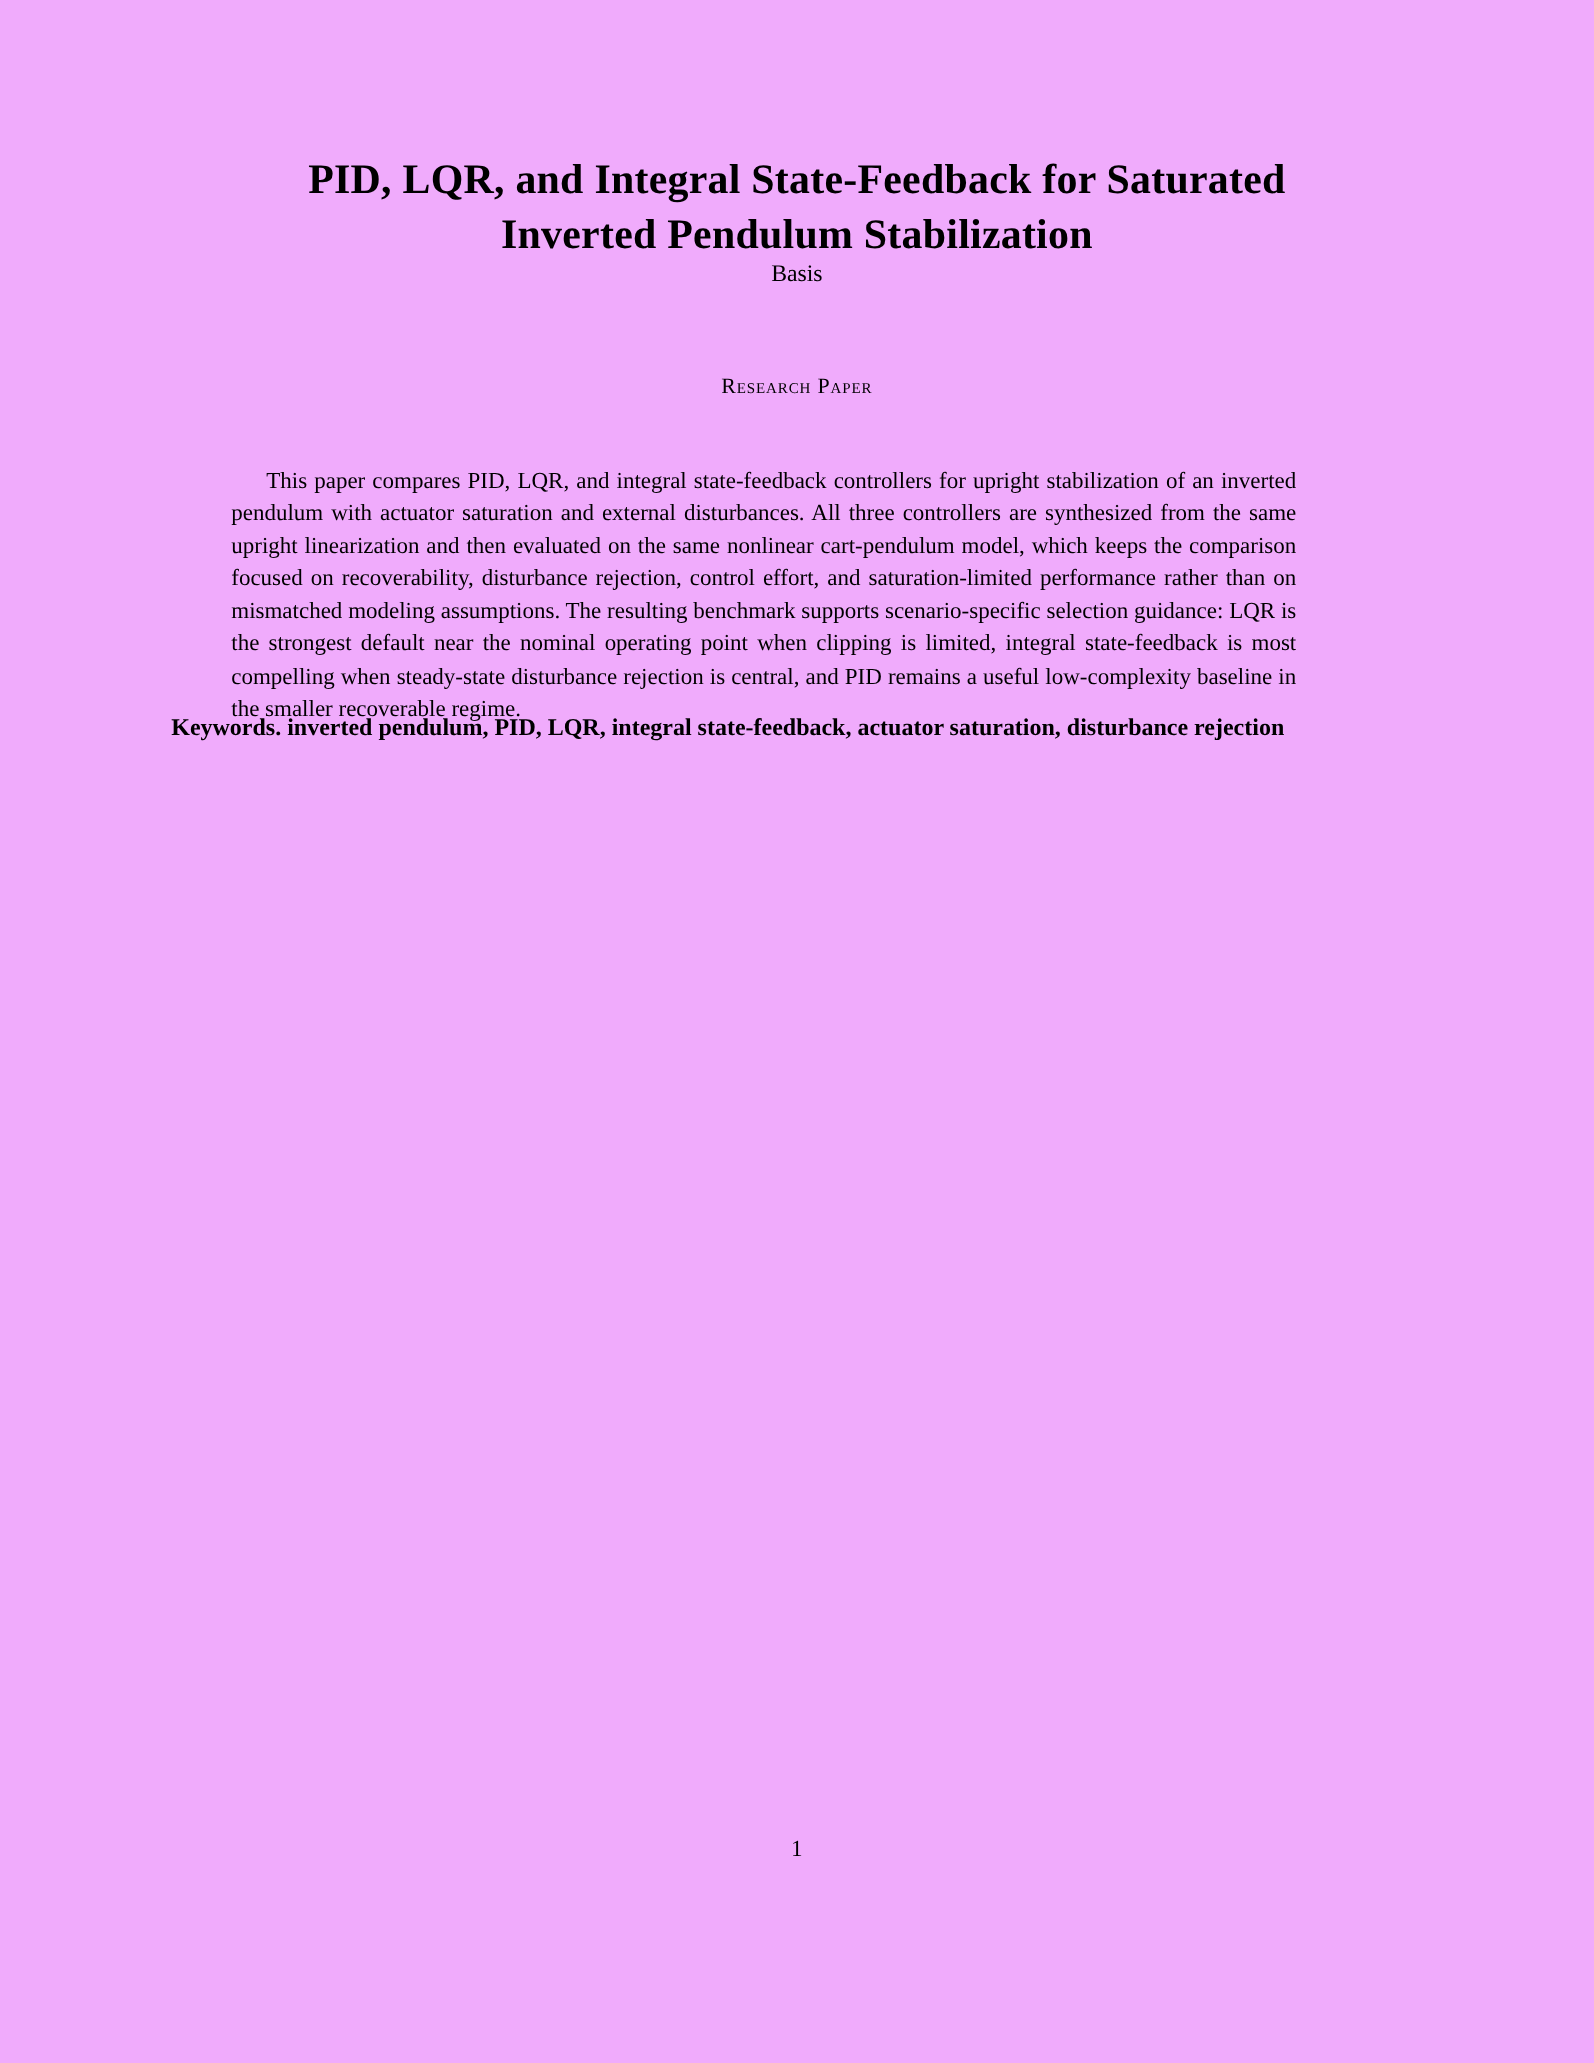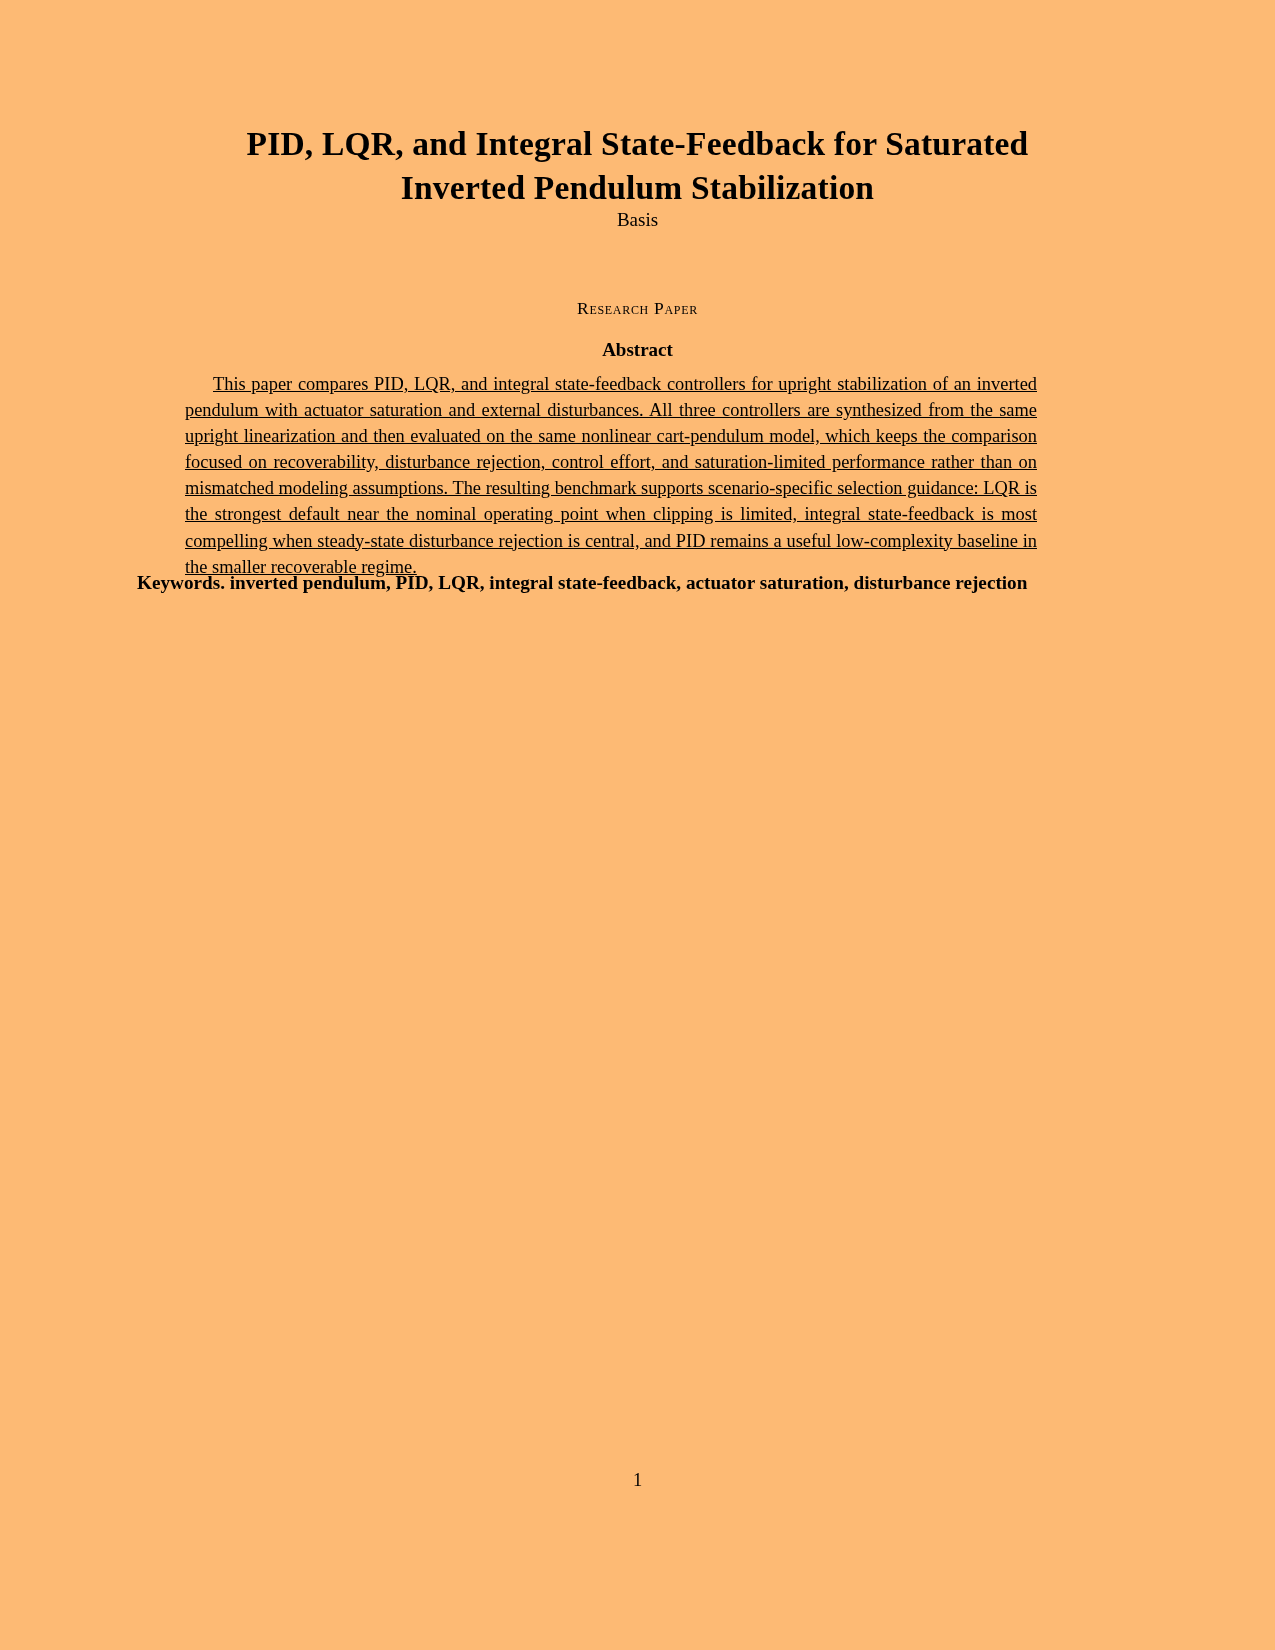--- a/index.html
+++ b/index.html
@@ -6,21 +6,21 @@
   html, body {
     margin: 0;
     padding: 0;
     background: #ffffff;
   }
   .page {
     position: relative;
     width: 1275px;
     height: 1650px;
     margin: 0 auto;
-    background: #fdba74;
+    background: #f0abfc;
     font-family: "Liberation Serif", "DejaVu Serif", serif;
     color: #000000;
     overflow: hidden;
   }
 
   
   .title-block {
     position: absolute;
     left: 150px;
     top: 122px;
@@ -67,21 +67,20 @@
     position: absolute;
     left: 185px;
     top: 371px;
     width: 852px;
     font-size: 18.4px;
     line-height: 26.1px;
     text-align: justify;
     text-justify: inter-word;
     text-indent: 28px;
     hyphens: auto;
-    text-decoration: underline;
   }
 
   
   .keywords {
     position: absolute;
     left: 137px;
     top: 569px;
     width: 946px;
     font-size: 19.2px;
     line-height: 27px;
@@ -110,21 +109,20 @@
 
 <div class="page">
 
   <div class="title-block">
     <h1 class="paper-title">PID, LQR, and Integral State-Feedback for Saturated Inverted Pendulum Stabilization</h1>
     <div class="author">Basis</div>
   </div>
 
   <div class="doc-kind">Research Paper</div>
 
-  <div class="abstract-heading">Abstract</div>
 
   <div class="abstract-body">This paper compares PID, LQR, and integral state-feedback controllers for upright stabilization of an inverted pendulum with actuator saturation and external disturbances. All three controllers are synthesized from the same upright linearization and then evaluated on the same nonlinear cart-pendulum model, which keeps the comparison focused on recoverability, disturbance rejection, control effort, and saturation-limited performance rather than on mismatched modeling assumptions. The resulting benchmark supports scenario-specific selection guidance: LQR is the strongest default near the nominal operating point when clipping is limited, integral state-feedback is most compelling when steady-state disturbance rejection is central, and PID remains a useful low-complexity baseline in the smaller recoverable regime.</div>
 
   <div class="keywords">
     <span class="kw-label">Keywords.</span>
     <span class="kw-list">inverted pendulum, PID, LQR, integral state-feedback, actuator saturation, disturbance rejection</span>
   </div>
 
   <div class="folio">1</div>
 

